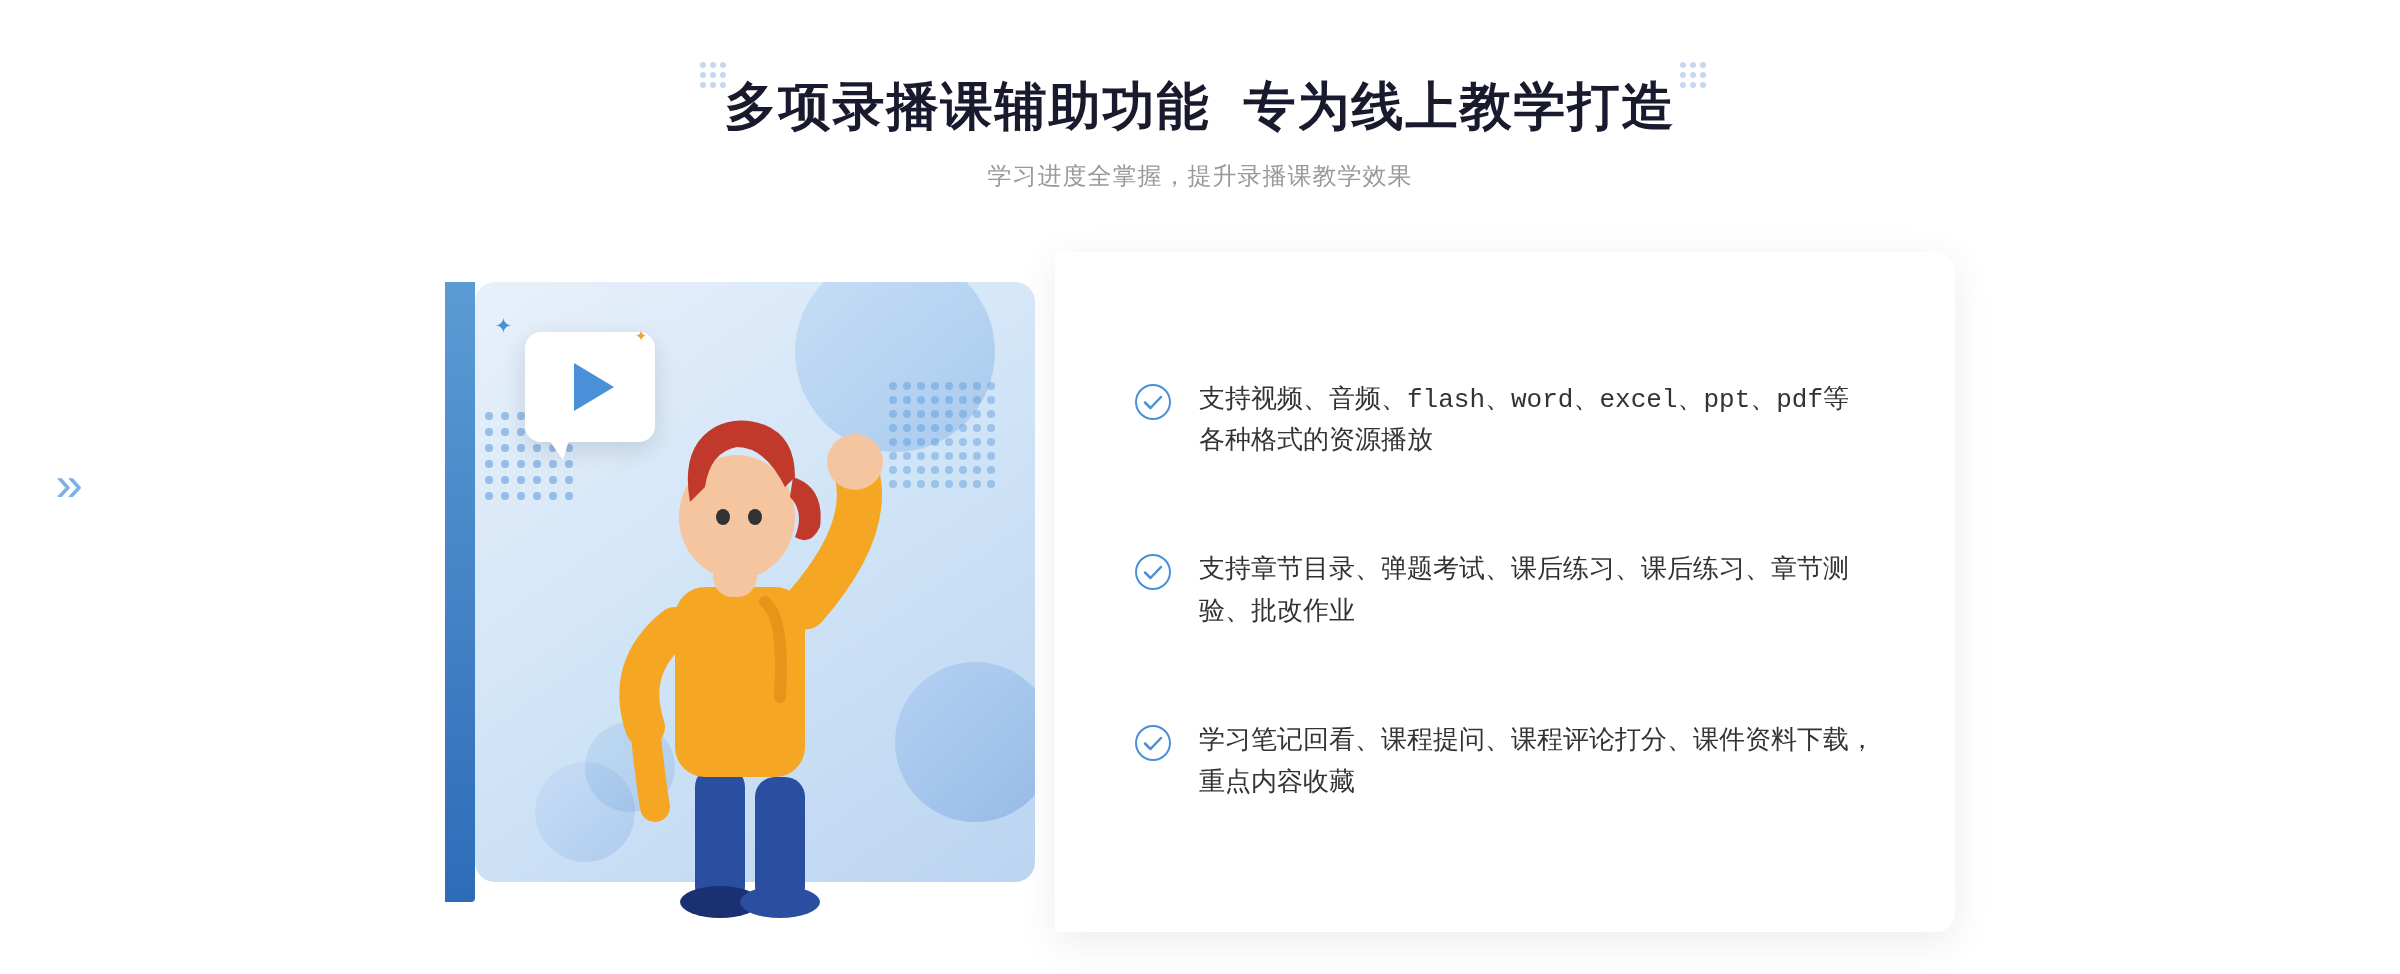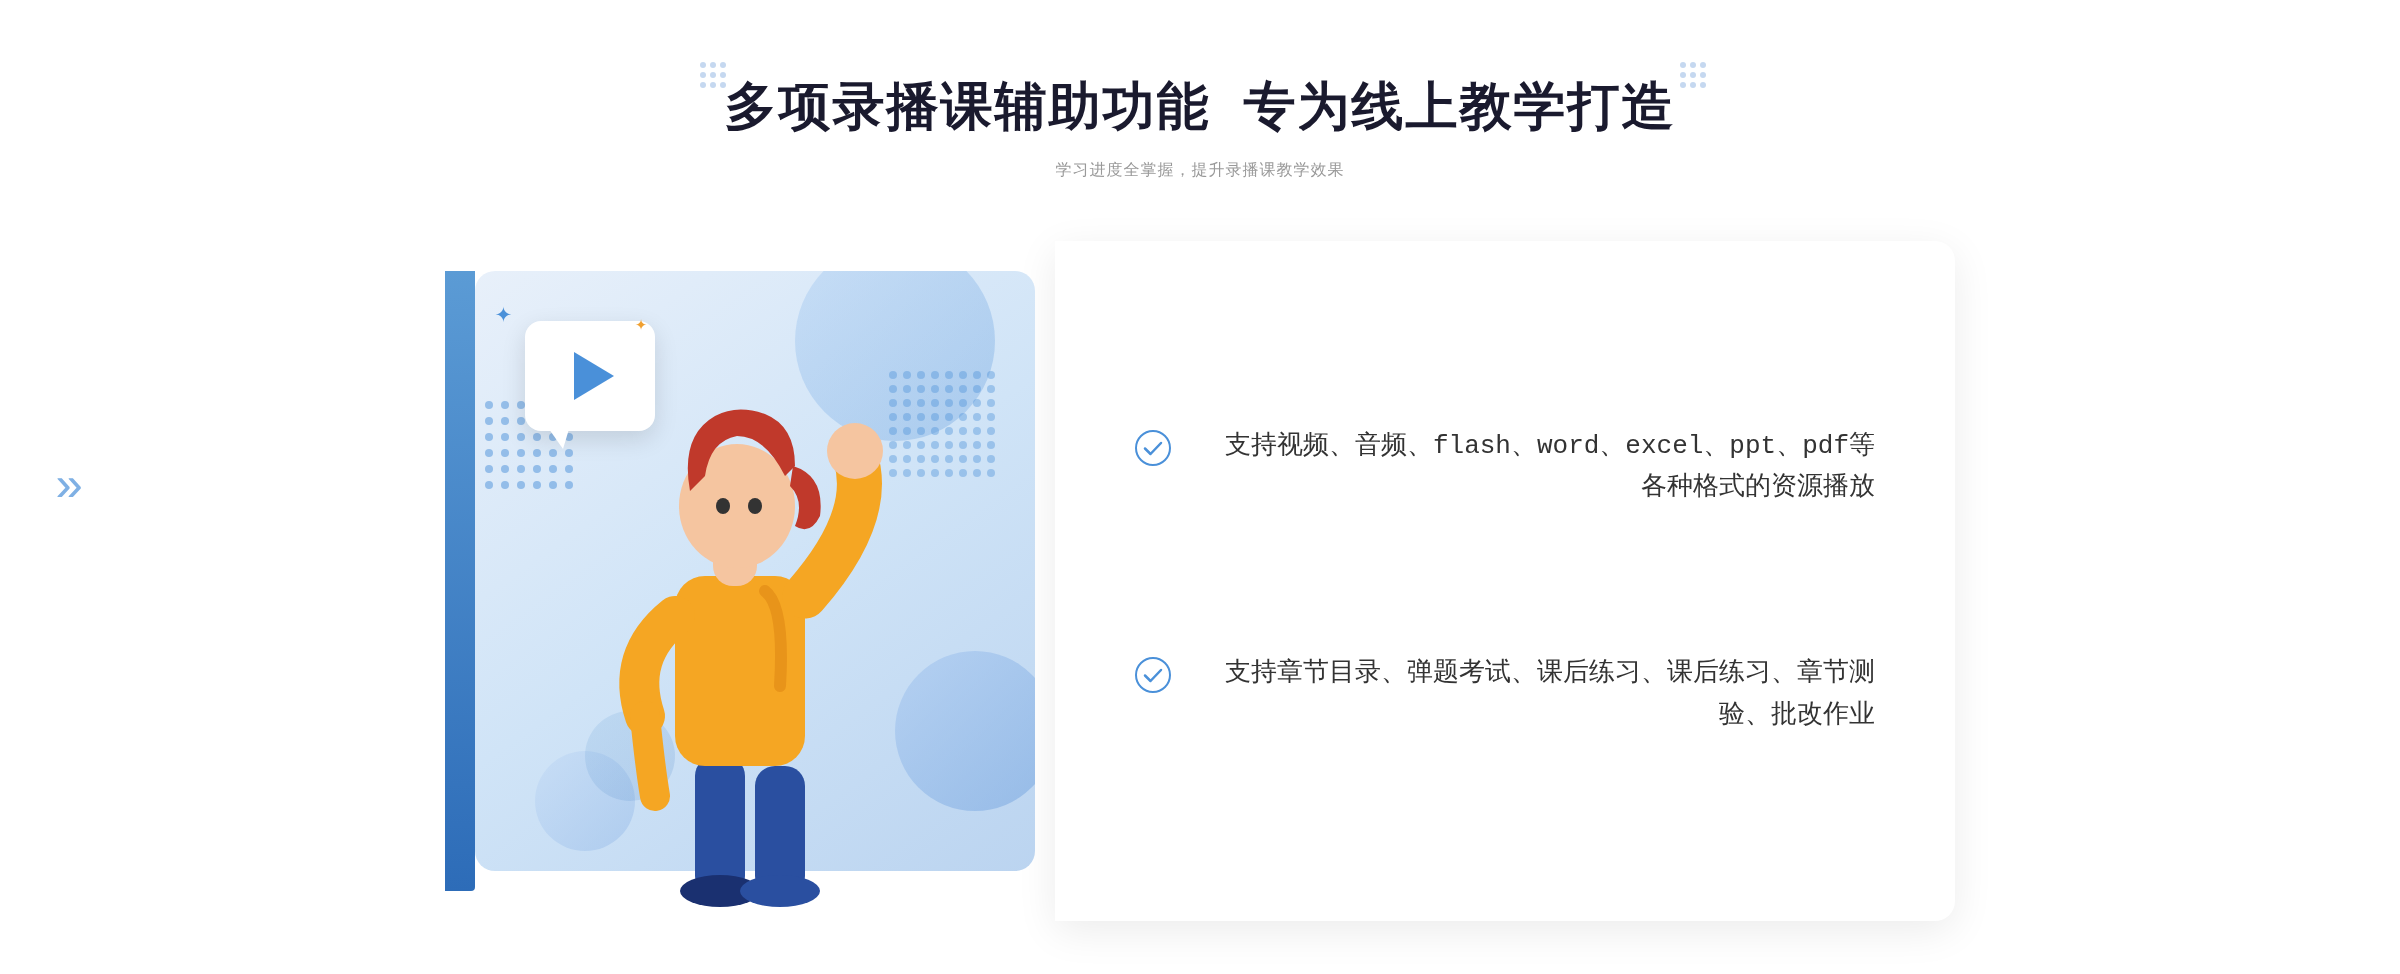--- a/index.html
+++ b/index.html
@@ -70,21 +70,21 @@
 
     .main-title {
       font-size: 52px;
       font-weight: 700;
       color: #1a1a2e;
       letter-spacing: 2px;
       margin-bottom: 18px;
     }
 
     .sub-title {
-      font-size: 16px;
+      font-size: 24px;
       color: #999;
       font-weight: 400;
       letter-spacing: 1px;
     }
 
     
     .content-area {
       display: flex;
       align-items: center;
       justify-content: center;
@@ -238,21 +238,20 @@
       height: 680px;
       background: white;
       border-radius: 0 20px 20px 0;
       box-shadow: 0 10px 40px rgba(0,0,0,0.08);
       display: flex;
       flex-direction: column;
       justify-content: space-evenly;
       padding: 40px 80px 40px 80px;
       z-index: 1;
       margin-left: -10px;
-      text-align: right;
     }
 
     .feature-item {
       display: flex;
       align-items: flex-start;
       gap: 28px;
     }
 
     .check-icon {
       flex-shrink: 0;
@@ -561,19 +560,28 @@
       <div class="feature-item">
         <div class="check-icon">
           <svg viewBox="0 0 36 36" fill="none" xmlns="http://www.w3.org/2000/svg">
             <circle cx="18" cy="18" r="17" stroke="#4a90d9" stroke-width="2" fill="none"></circle>
             <path d="M10 18.5 L15.5 24 L26 13" stroke="#4a90d9" stroke-width="2.5" stroke-linecap="round" stroke-linejoin="round"></path>
           </svg>
         </div>
         <span class="feature-text">支持章节目录、弹题考试、课后练习、课后练习、章节测验、批改作业</span>
       </div>
 
+      <div class="feature-item">
+        <div class="check-icon">
+          <svg viewBox="0 0 36 36" fill="none" xmlns="http://www.w3.org/2000/svg">
+            <circle cx="18" cy="18" r="17" stroke="#4a90d9" stroke-width="2" fill="none"></circle>
+            <path d="M10 18.5 L15.5 24 L26 13" stroke="#4a90d9" stroke-width="2.5" stroke-linecap="round" stroke-linejoin="round"></path>
+          </svg>
+        </div>
+        <span class="feature-text">学习笔记回看、课程提问、课程评论打分、课件资料下载，重点内容收藏</span>
+      </div>
 
 
     </div>
 
   </div>
 
 </div>
 
 </body></html>

